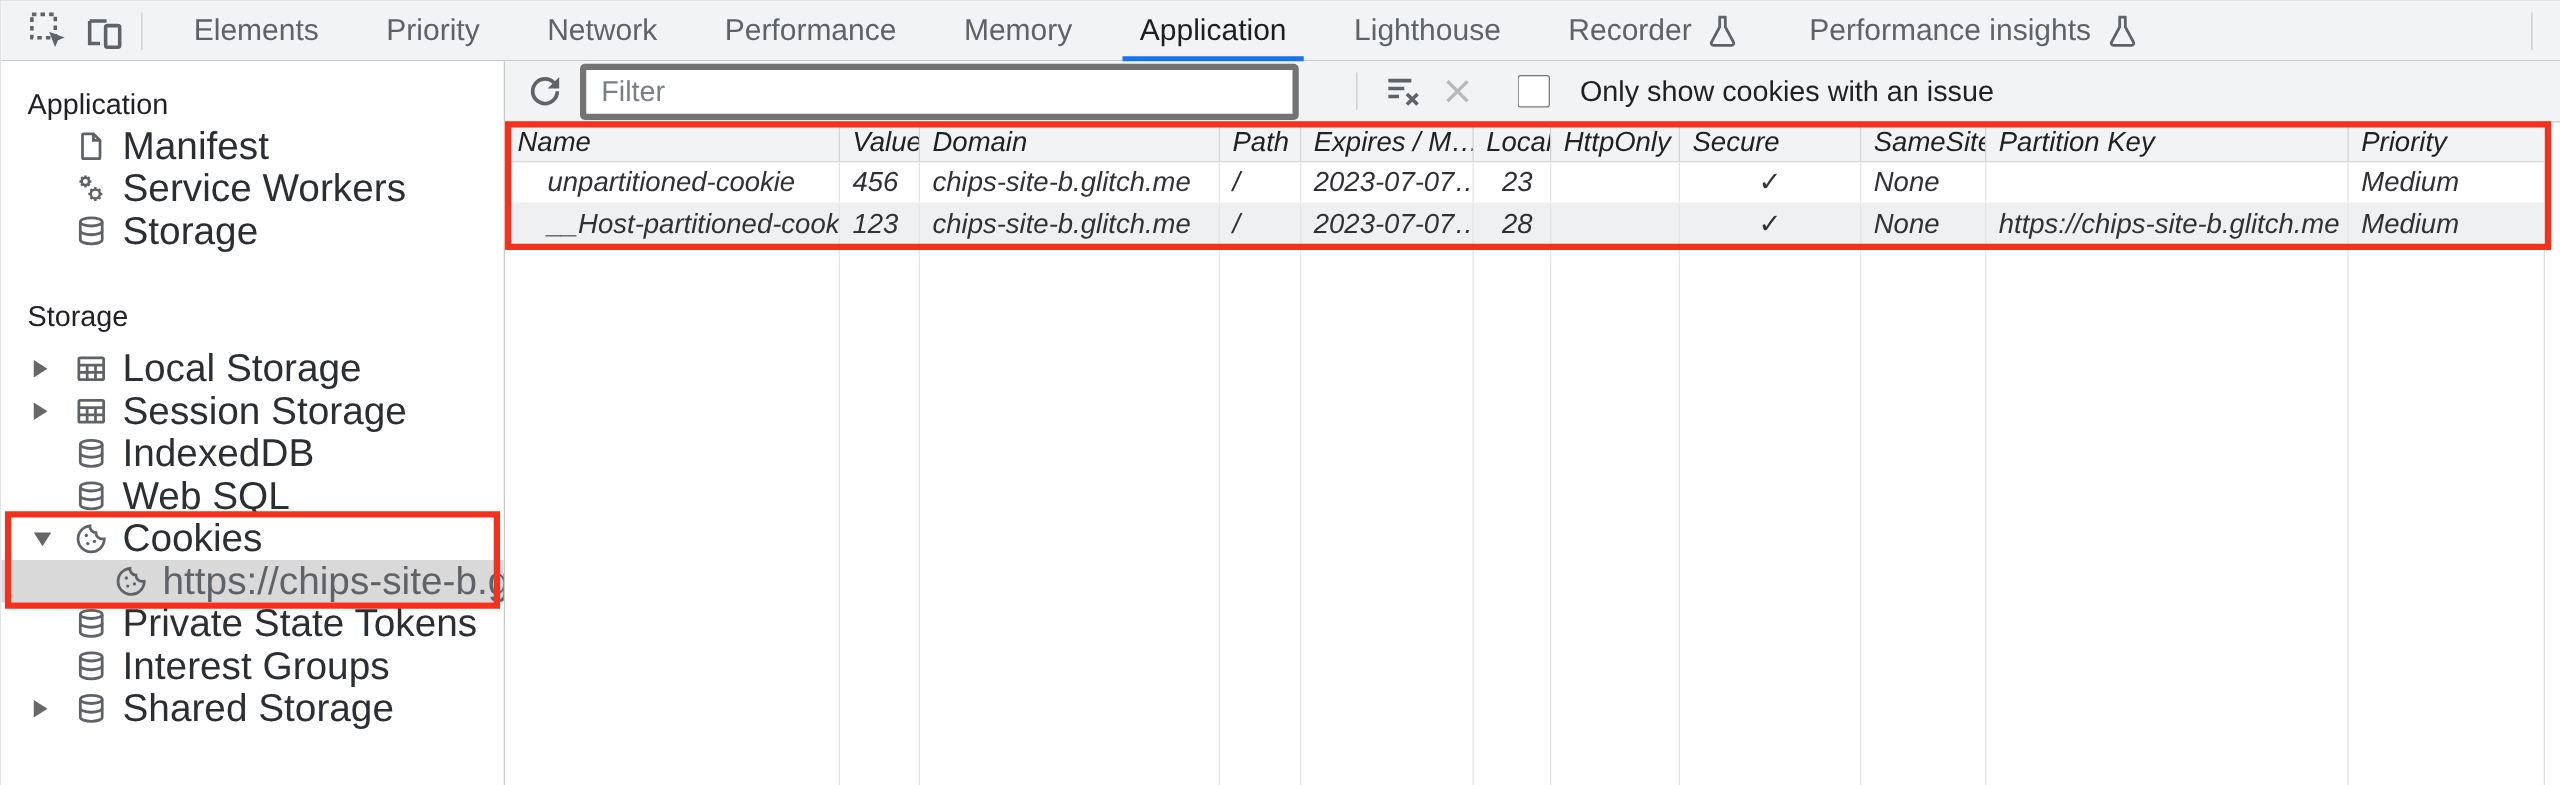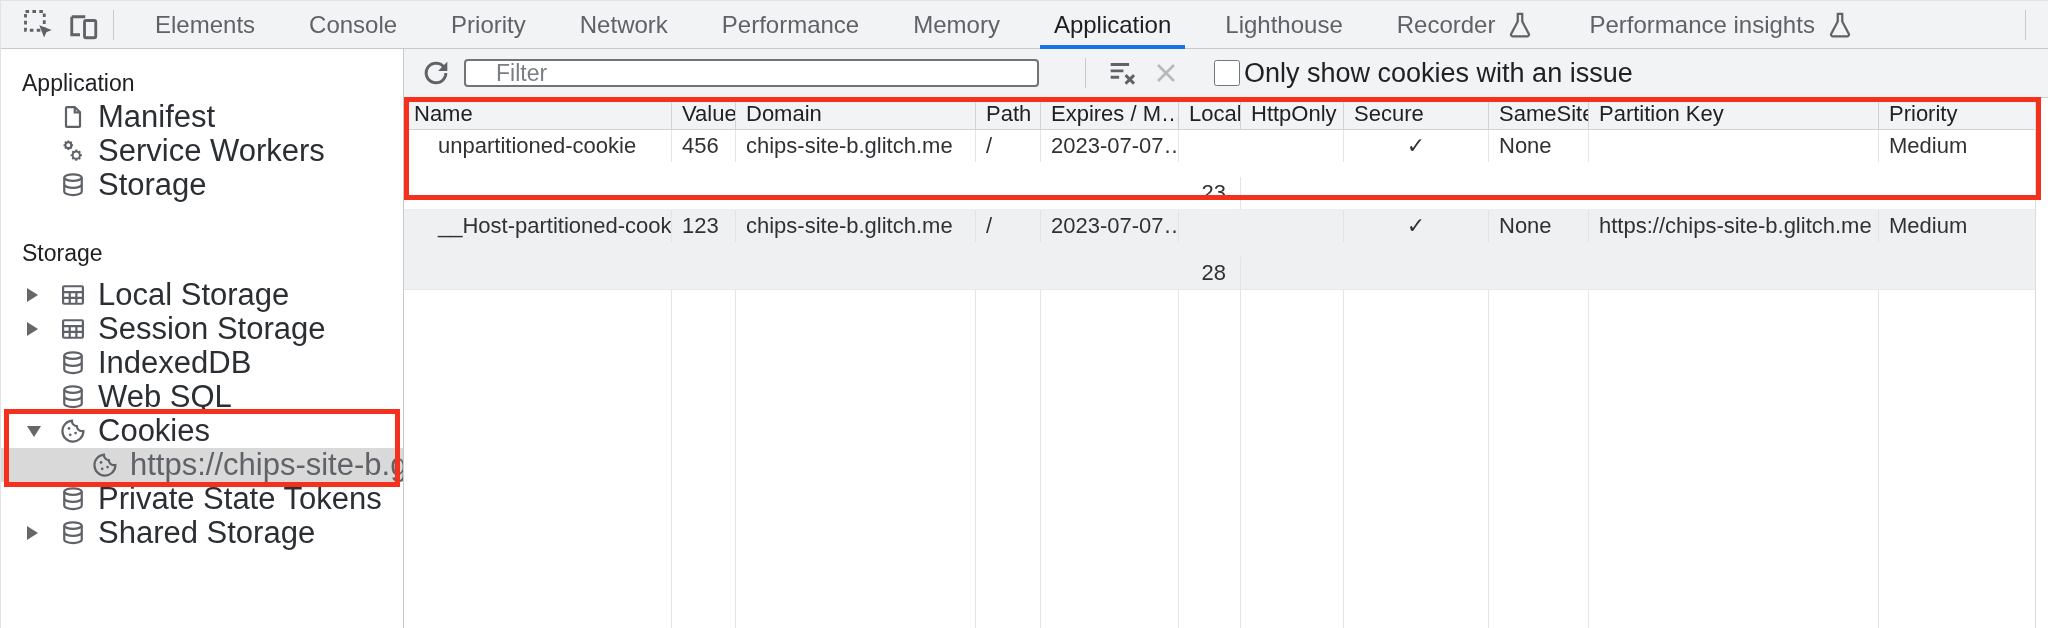--- a/index.html
+++ b/index.html
@@ -35,40 +35,40 @@
   .side-item .twisty { width:36px; display:flex; align-items:center; justify-content:flex-start; padding-left:4px; flex:none; }
   .side-item .sicon { width:28px; height:28px; margin-right:11px; color:#5f6368; flex:none; }
   .side-item.sub { padding-left:54px; }
   .side-item.selected { background:#d9d9d9; color:#5f6368; }
   .tw-r { width:0; height:0; border-left:11px solid #676767; border-top:7px solid transparent; border-bottom:7px solid transparent; }
   .tw-d { width:0; height:0; border-top:11px solid #676767; border-left:7px solid transparent; border-right:7px solid transparent; }
   
   .main { flex:1; display:flex; flex-direction:column; background:#fff; min-width:0; }
   .toolbar { height:49px; flex:none; background:#f2f3f4; border-bottom:1px solid #cdcdcd; display:flex; align-items:center; padding-left:10px; color:#5f6368; }
   .filter-input {
-    width:575px; height:28px; margin-left:6px; border:2px solid #737373; border-radius:4px;
-    background:#fff; font-family:inherit; font-size:23px; color:#202124; padding:0 30px; outline:none;
+    width:575px; height:45px; margin-left:6px; border:5px solid #737373; border-radius:4px;
+    background:#fff; font-family:inherit; font-size:23px; color:#202124; padding:0 12px; outline:none;
   }
   .filter-input::placeholder { color:#7a7f85; }
   .toolbar .vsep { margin:0 14px 0 46px; }
   .dim { color:#b7babd; }
   .issue-check { display:flex; align-items:center; margin-left:26px; cursor:pointer; }
   .issue-check input { width:26px; height:26px; accent-color:#5f6368; margin:0; }
-  .issue-check .cb-label { font-size:27px; color:#202124; margin-left:4px; }
+  .issue-check .cb-label { font-size:23px; color:#202124; margin-left:24px; }
   
   .table-area { flex:1; margin-right:12px; border-right:1px solid #dcdcdc; display:flex; flex-direction:column; min-height:0; }
   .trow { display:grid; grid-template-columns:268px 64px 240px 65px 138px 62px 103px 145px 100px 290px minmax(140px,1fr); flex:none; }
-  .cell { border-right:1px solid #e4e4e4; padding:0 10px; line-height:32px; height:32px; font-size:22px; color:#303134; white-space:nowrap; overflow:hidden; text-overflow:clip; }
+  .cell { border-right:1px solid #e4e4e4; padding:0 10px; line-height:32px; height:32px; font-size:22px; color:#303134; white-space:nowrap; overflow:hidden; text-overflow:clip;font-style:italic; }
   .cell:last-child { border-right:none; }
   .thead { background:#f1f3f4; border-bottom:1px solid #d2d2d2; }
   .thead .cell { color:#202124; border-right-color:#d2d2d2; height:31px; line-height:31px; }
   .r1 { background:#fff; border-bottom:1px solid #ededed; }
   .r2 { background:#eef0f1; border-bottom:1px solid #e7e7e7; }
   .cell.name { padding-left:34px; }
-  .cell.num { text-align:right; padding-right:14px;margin-top:47px; }
+  .cell.num { text-align:right; padding-right:14px; }
   .cell.center { text-align:center; }
   .filler { flex:1; }
   .filler .cell { height:100%; }
   
   .red-box { position:absolute; border:5px solid #f5311d; pointer-events:none; z-index:10; }
   #red-table { left:403px; top:96px; width:1637px; height:103px; }
   #red-sidebar { left:3px; top:408px; width:396px; height:78px; }
 </style>
 </head>
 <body>
@@ -178,23 +178,20 @@
             <use href="#i-device"></use>
           </svg>
         </div>
       <div class="vsep"></div>
     </div>
     <div class="tabs">
       <div class="tab">
           <span>Elements</span>
         </div>
       <div class="tab">
-          <span>Console</span>
-        </div>
-      <div class="tab">
           <span>Priority</span>
         </div>
       <div class="tab">
           <span>Network</span>
         </div>
       <div class="tab">
           <span>Performance</span>
         </div>
       <div class="tab">
           <span>Memory</span>
@@ -300,20 +297,27 @@
             <use href="#i-cookie"></use>
           </svg>
         <span>https://chips-site-b.glitch.me</span>
       </div>
       <div class="side-item">
         <span class="twisty"></span>
         <svg class="ic sicon" width="28" height="28">
             <use href="#i-db"></use>
           </svg>
         <span>Private State Tokens</span>
+      </div>
+      <div class="side-item">
+        <span class="twisty"></span>
+        <svg class="ic sicon" width="28" height="28">
+            <use href="#i-db"></use>
+          </svg>
+        <span>Interest Groups</span>
       </div>
       <div class="side-item">
         <span class="twisty">
             <span class="tw-r"></span>
           </span>
         <svg class="ic sicon" width="28" height="28">
             <use href="#i-db"></use>
           </svg>
         <span>Shared Storage</span>
       </div>

